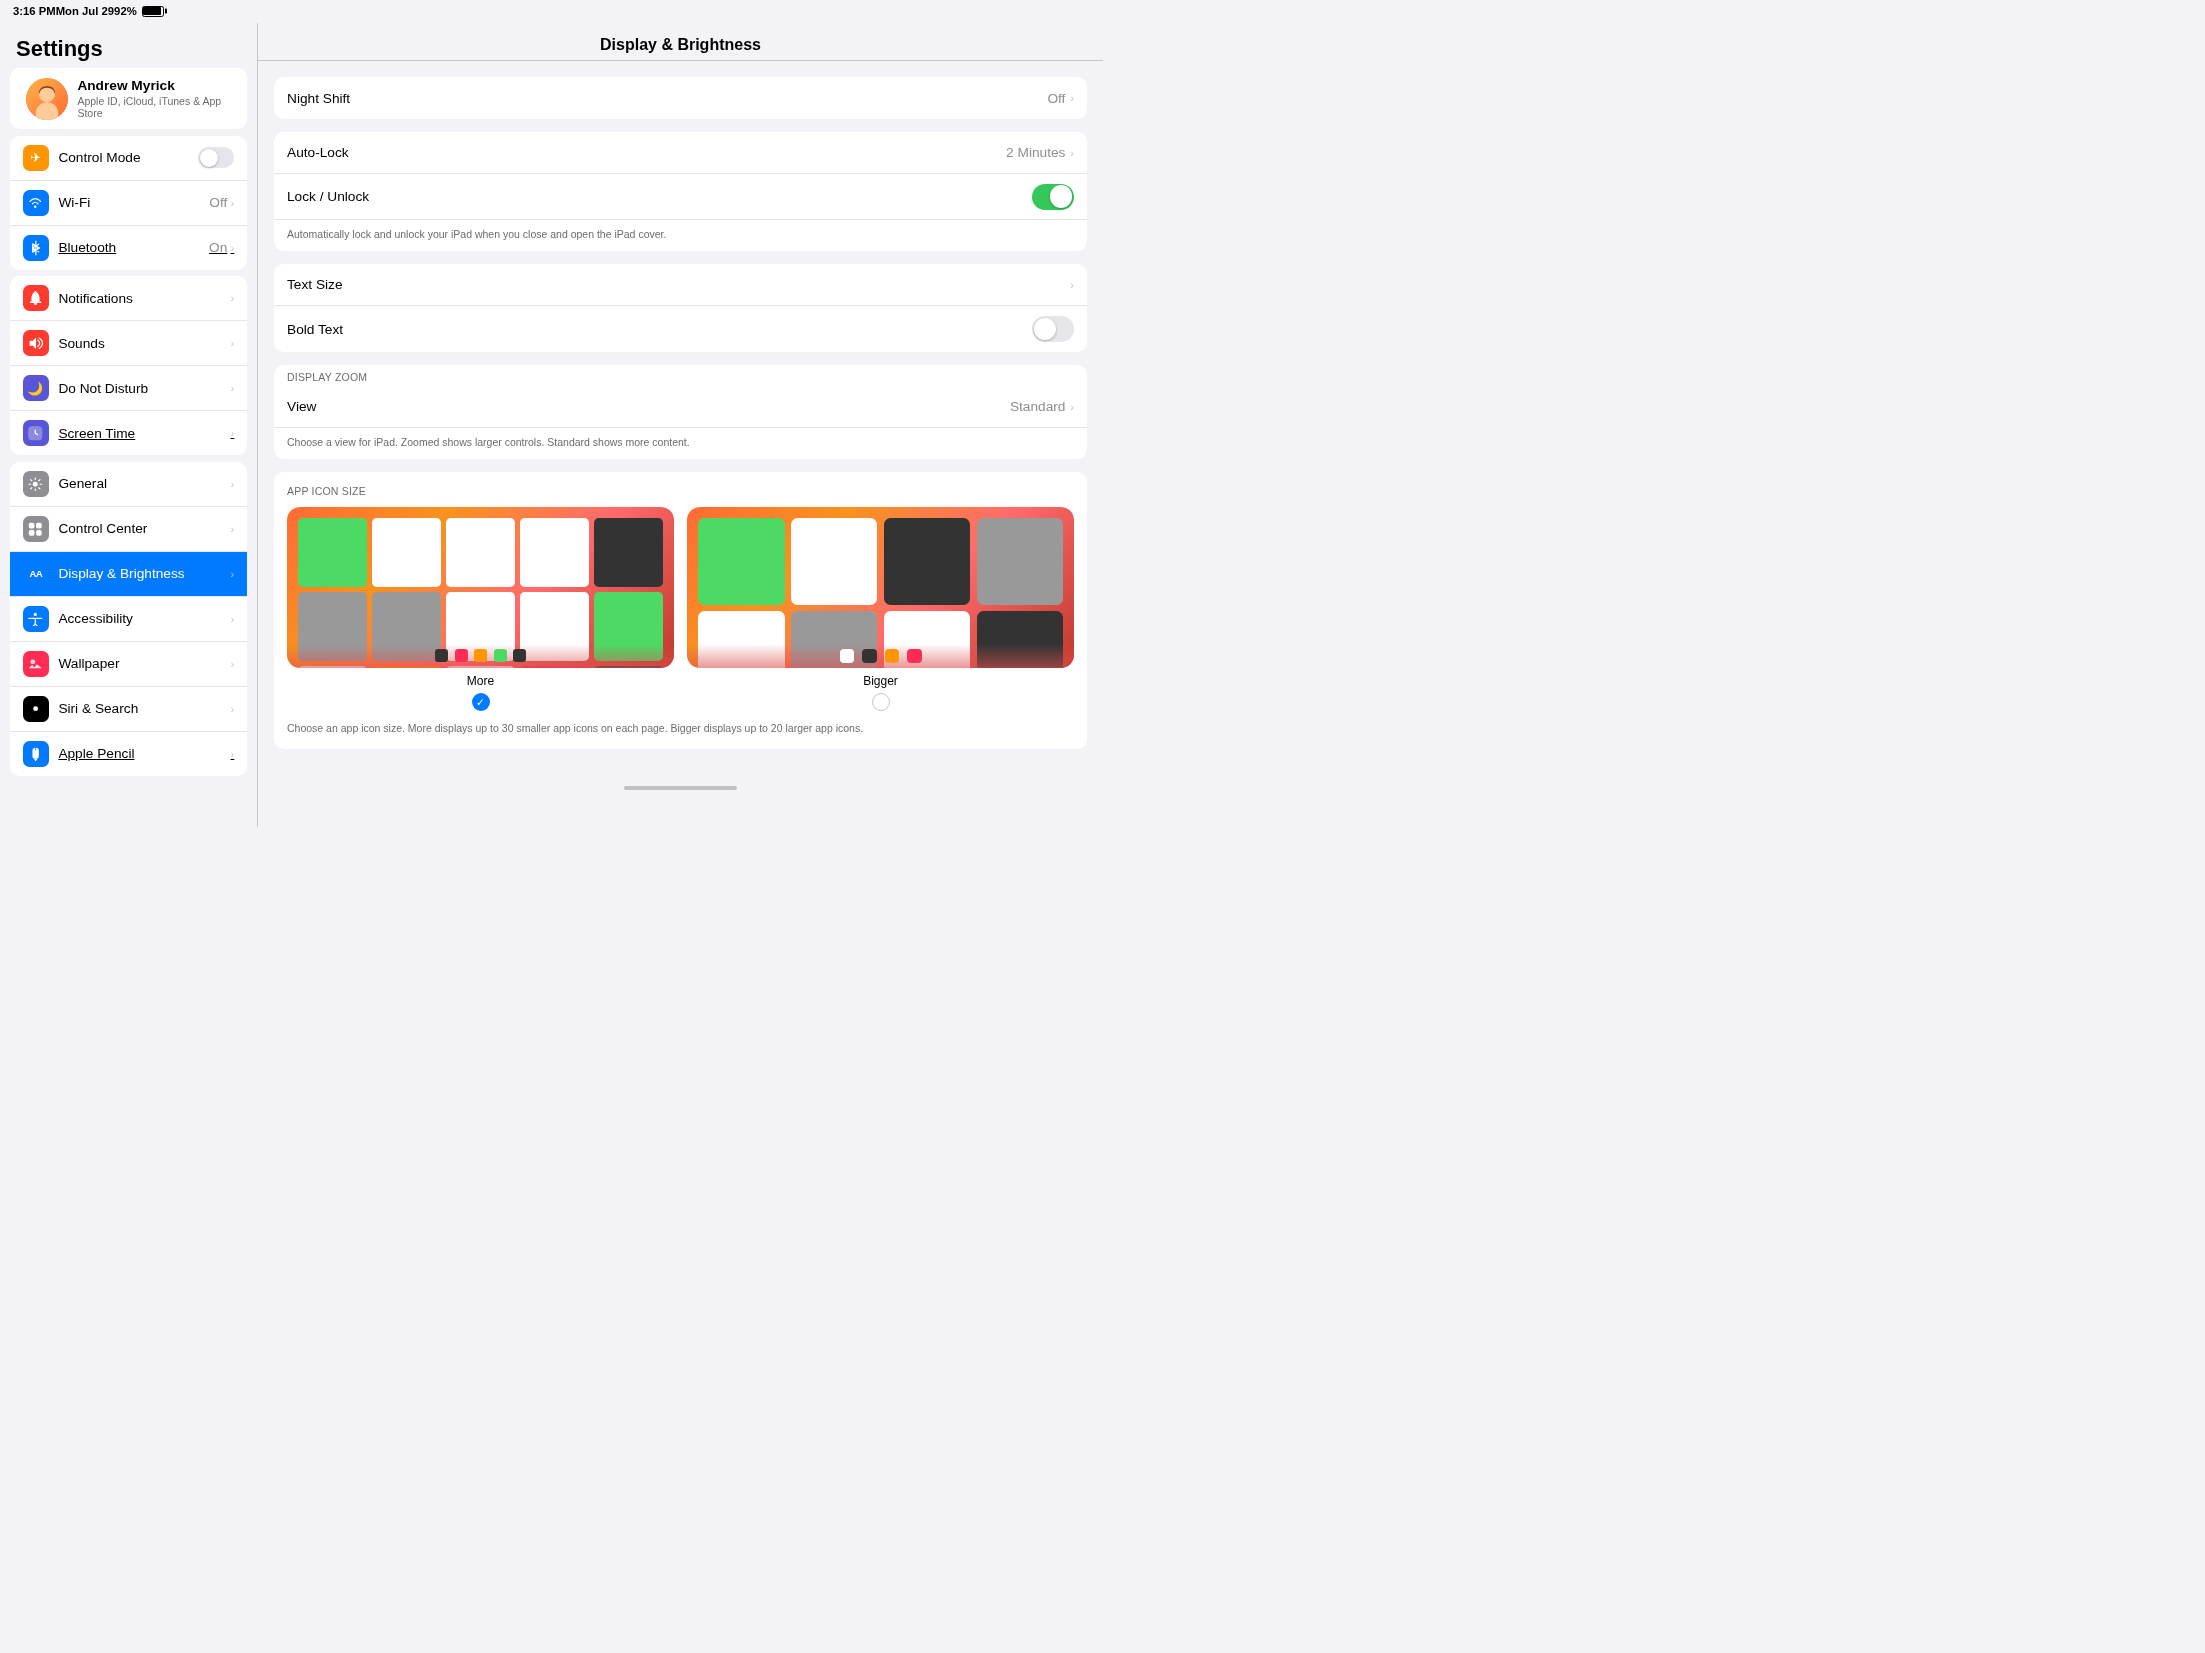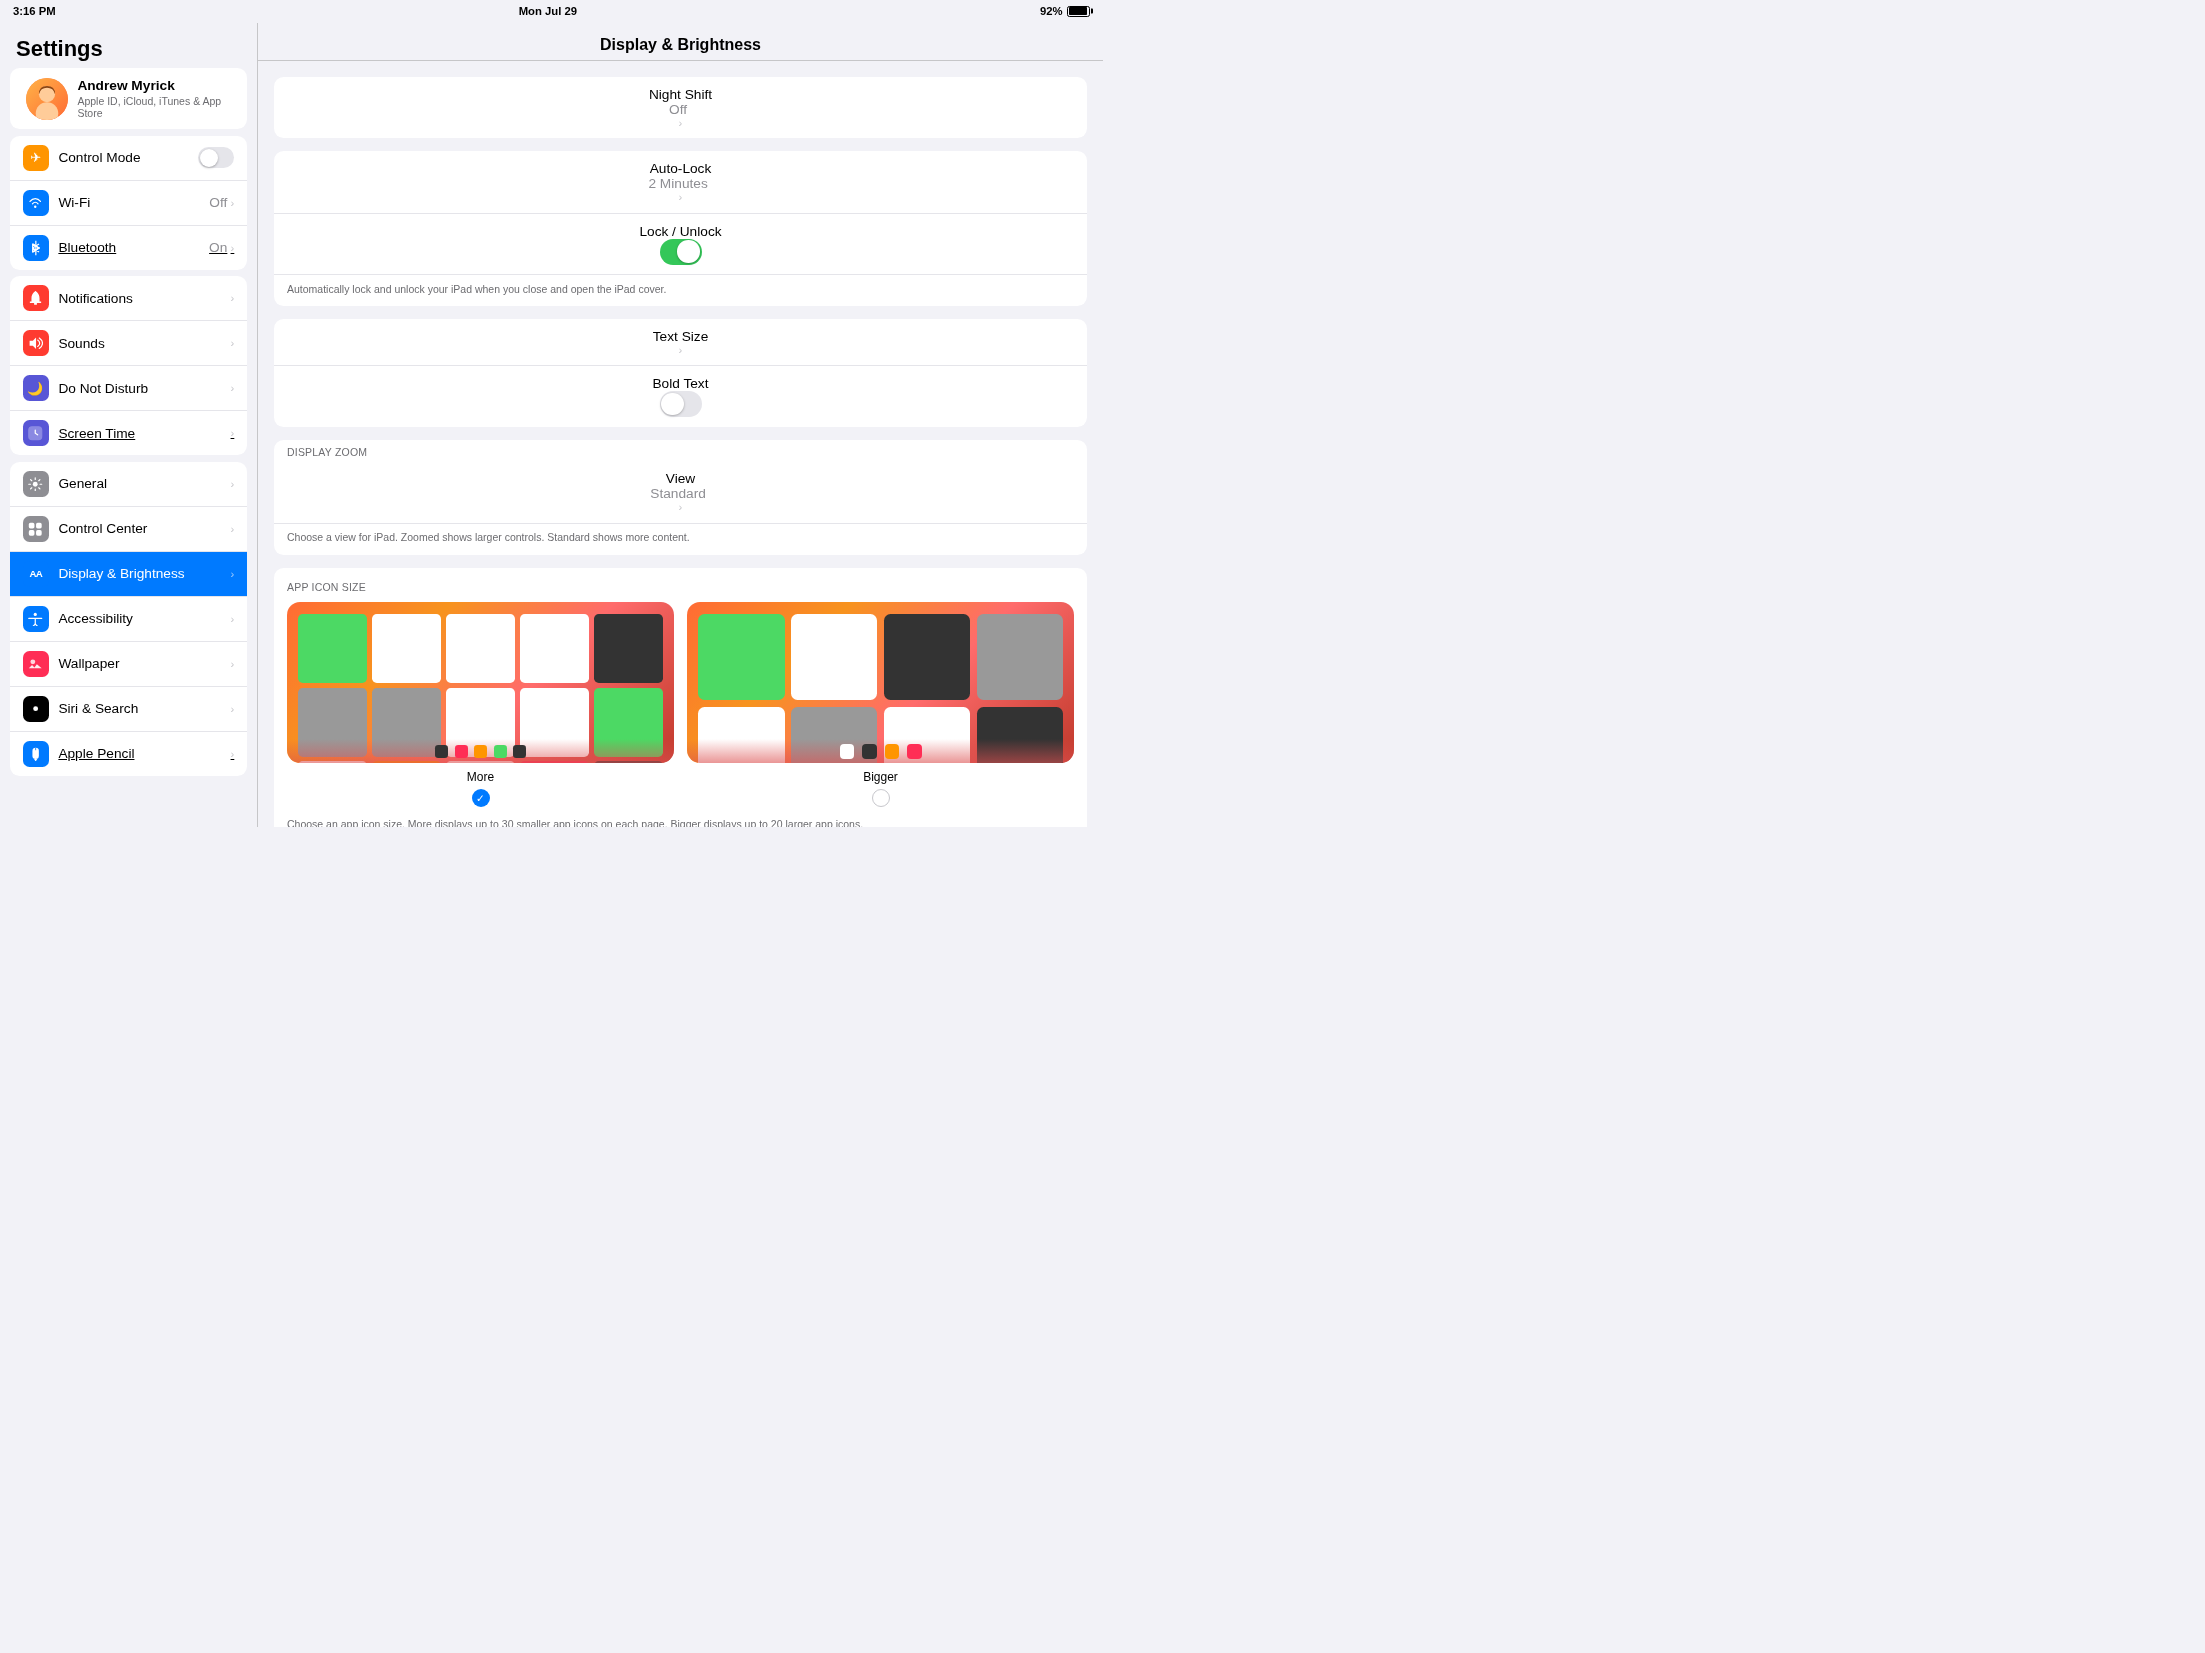--- a/index.html
+++ b/index.html
@@ -12,21 +12,20 @@
       display: flex;
       flex-direction: column;
     }
 
     
     .status-bar {
       background: #f2f2f7;
       height: 22.6px;
       display: flex;
       align-items: center;
-      justify-content: space-between;
       padding: 0 13px;
       font-size: 11.3px;
       font-weight: 600;
       flex-shrink: 0;
     }
     .status-bar-right {
       display: flex;
       align-items: center;
       gap: 4.8px;
       font-size: 11.3px;
@@ -223,21 +222,20 @@
       border-radius: 9.7px;
       margin-bottom: 13px;
       overflow: hidden;
     }
     .content-item {
       display: flex;
       align-items: center;
       padding: 9.7px 13px;
       border-bottom: 0.8px solid #e5e5ea;
       min-height: 42px;
-      flex-direction: column;
     }
     .content-item:last-child {
       border-bottom: none;
     }
     .content-item-label {
       font-size: 13.7px;
       color: #000;
       flex: 1;
     }
     .content-item-value {

